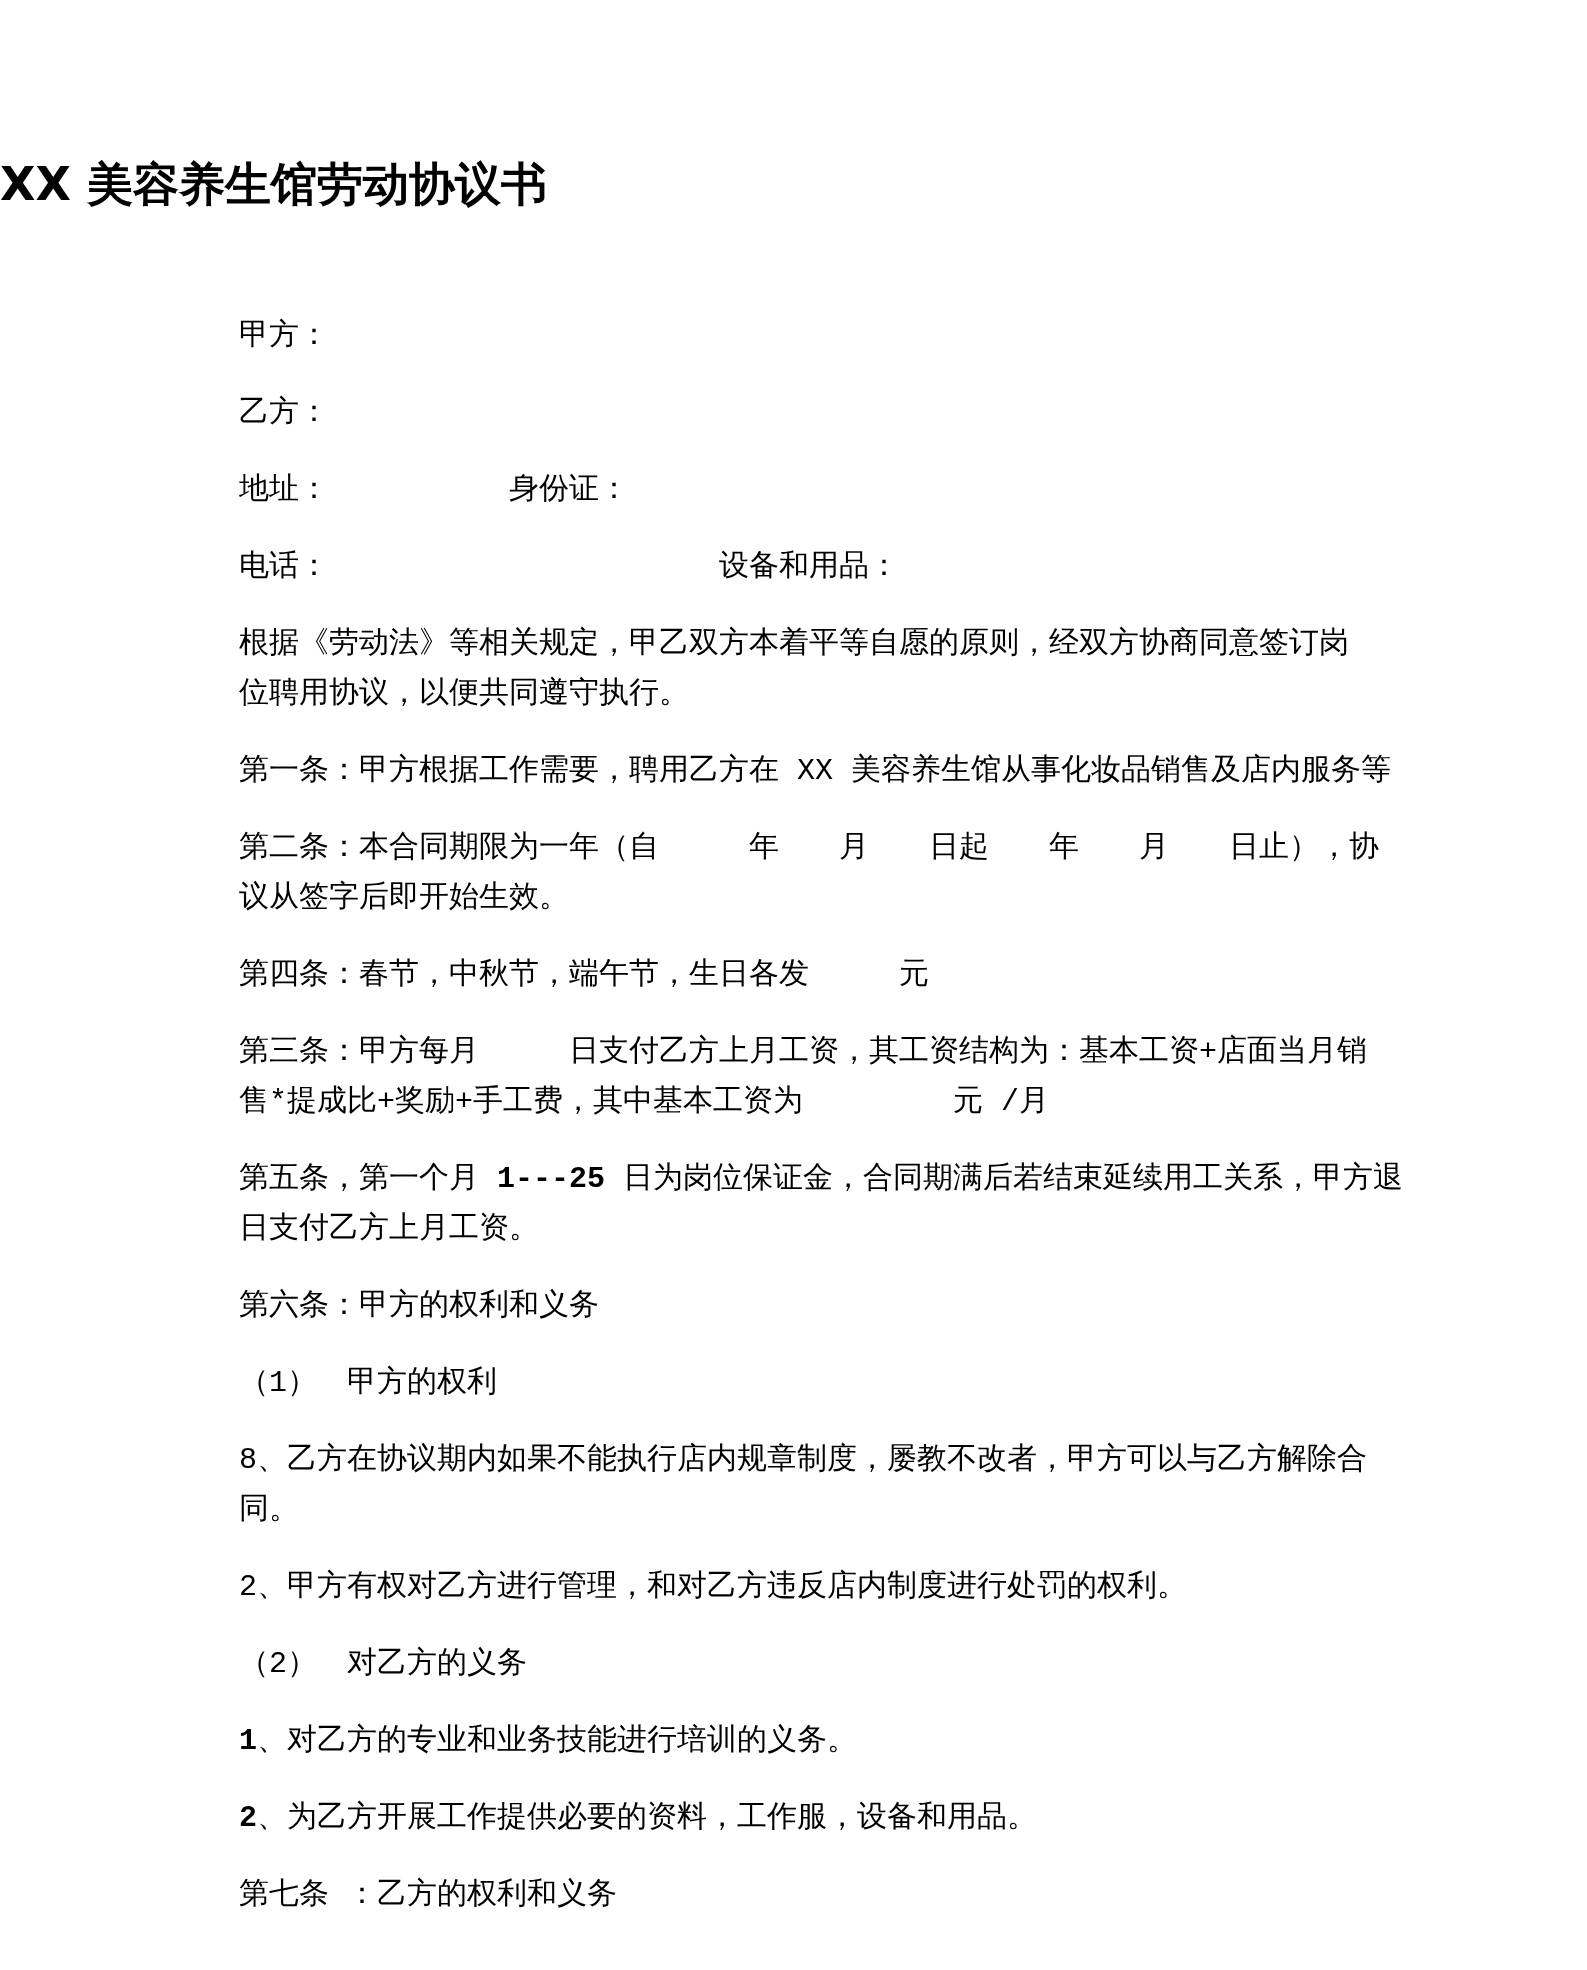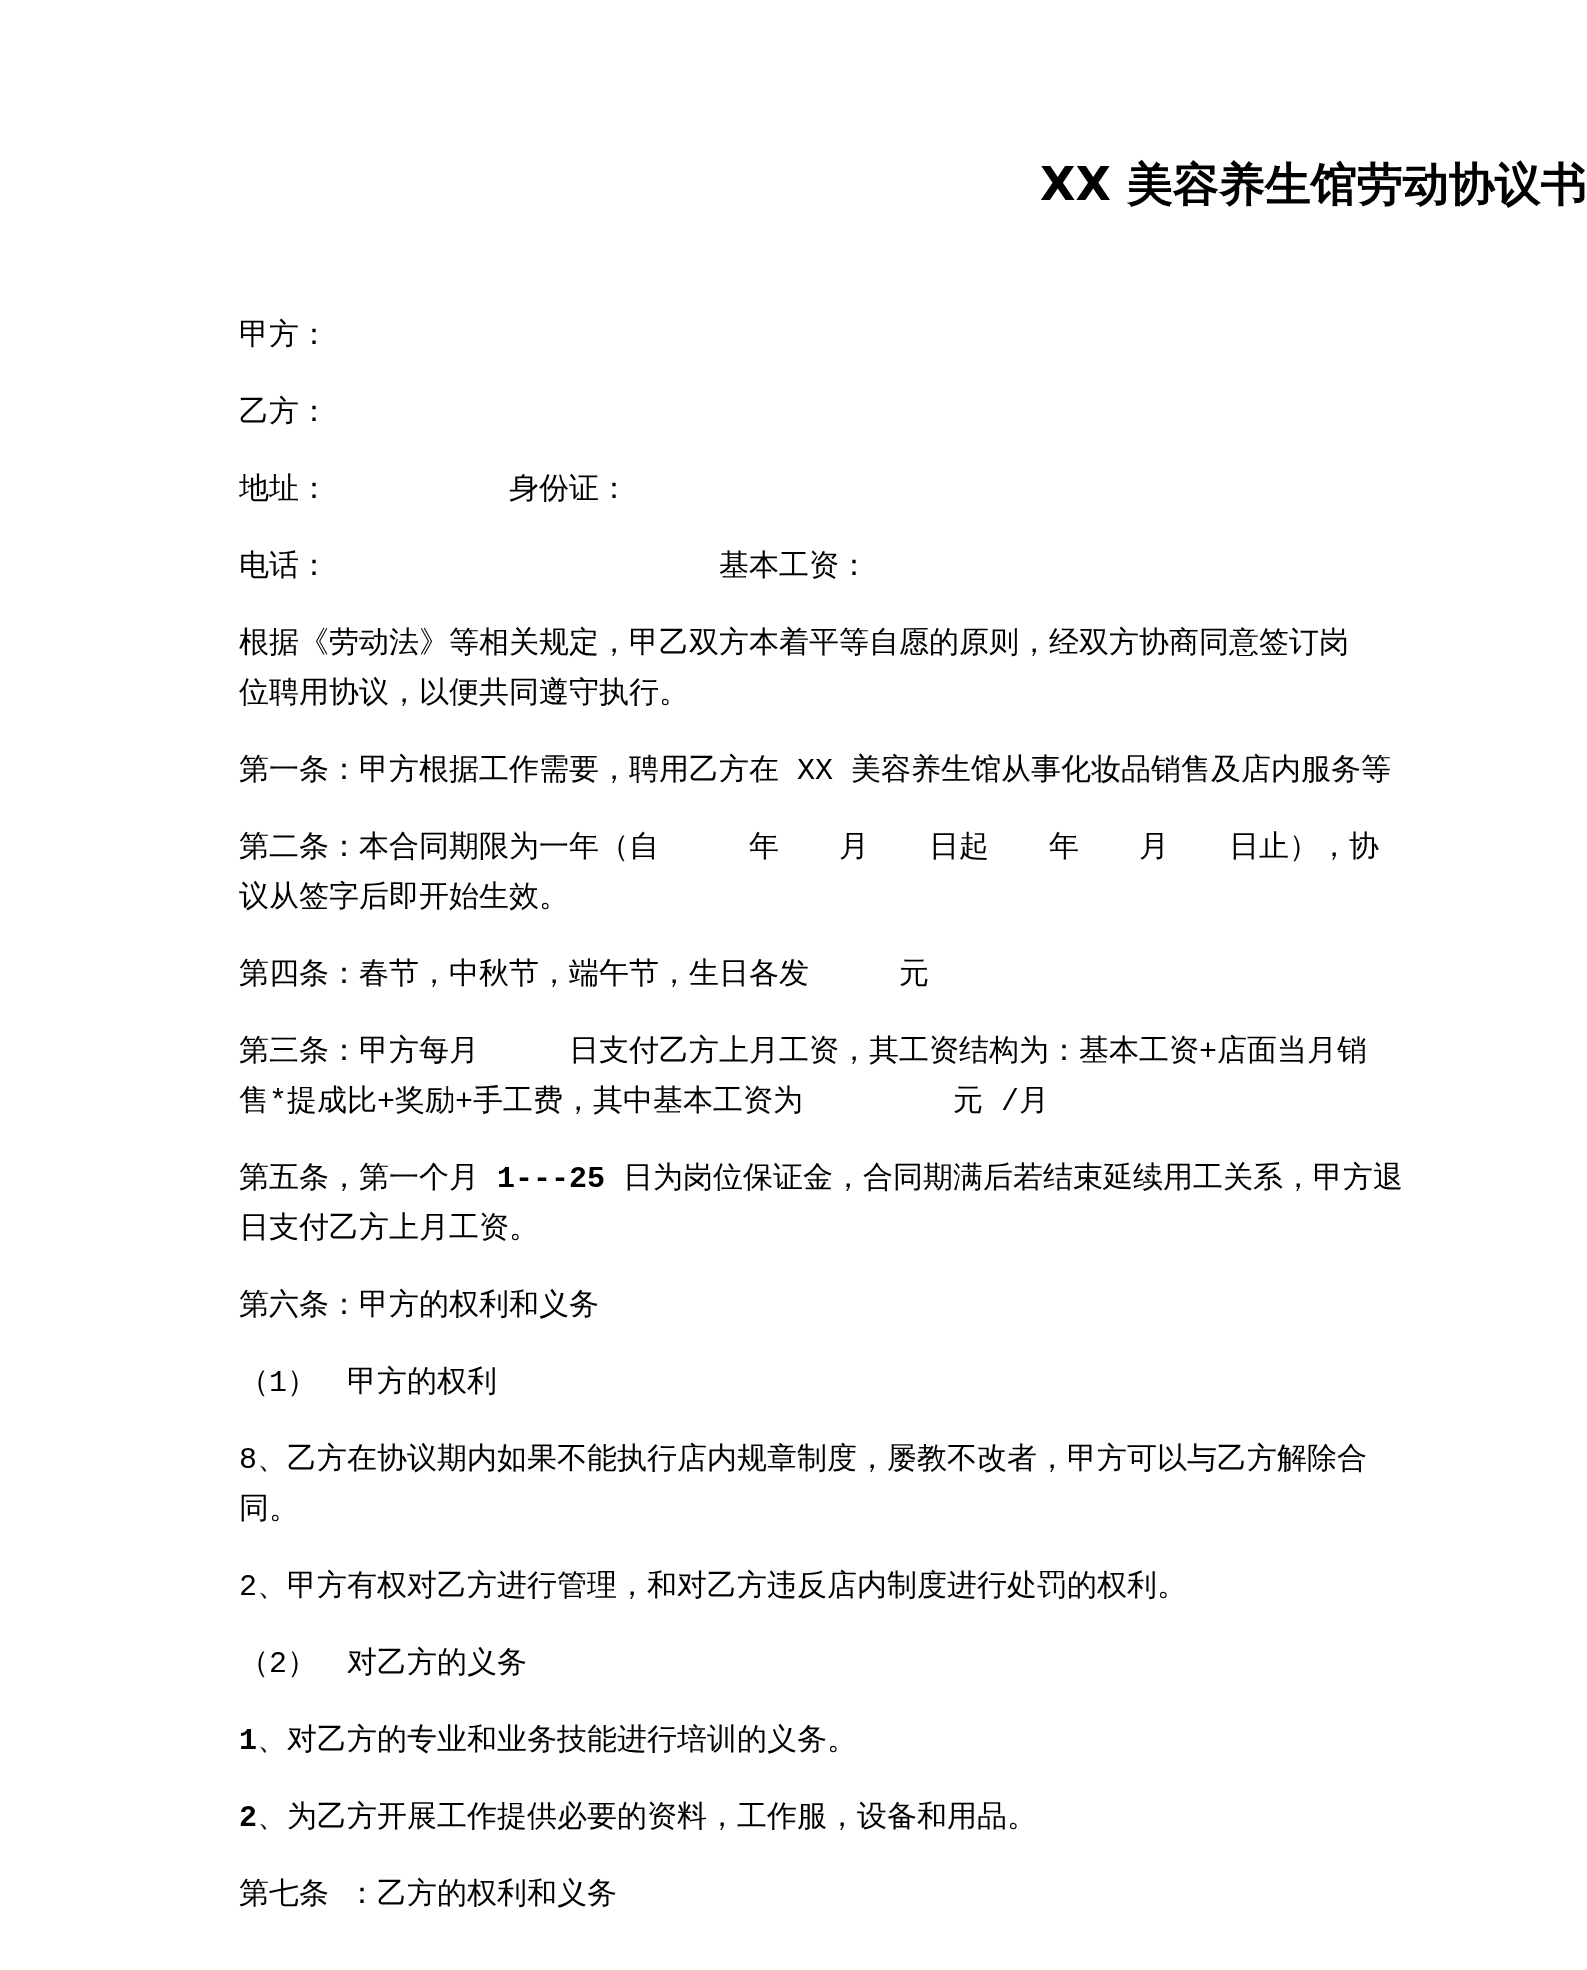--- a/index.html
+++ b/index.html
@@ -14,21 +14,21 @@
     background: #ffffff;
     overflow: hidden;
     font-family: "DejaVu Sans", sans-serif;
     color: #000000;
   }
   .title {
     position: absolute;
     top: 158px;
     left: 0;
     width: 100%;
-    text-align: right;
+    text-align: left;
     font-size: 46px;
     line-height: 52px;
     font-weight: bold;
     margin: 0;
     white-space: pre;
   }
   .body-text {
     position: absolute;
     left: 239px;
     top: 311px;
@@ -56,21 +56,21 @@
       <div class="para">
         <div class="doc-line"><span>甲方：</span></div>
       </div>
       <div class="para">
         <div class="doc-line"><span>乙方：</span></div>
       </div>
       <div class="para">
         <div class="doc-line"><span>地址：　　　　　　身份证：</span></div>
       </div>
       <div class="para">
-        <div class="doc-line"><span>电话：　　　　　　　　　　　　　基本工资：</span></div>
+        <div class="doc-line"><span>电话：　　　　　　　　　　　　　设备和用品：</span></div>
       </div>
       <div class="para">
         <div class="doc-line"><span>根据《劳动法》等相关规定，甲乙双方本着平等自愿的原则，经双方协商同意签订岗</span></div>
         <div class="doc-line"><span>位聘用协议，以便共同遵守执行。</span></div>
       </div>
       <div class="para">
         <div class="doc-line"><span>第一条：甲方根据工作需要，聘用乙方在 XX 美容养生馆从事化妆品销售及店内服务等</span></div>
       </div>
       <div class="para">
         <div class="doc-line"><span>第二条：本合同期限为一年（自　　　年　　月　　日起　　年　　月　　日止），协</span></div>

